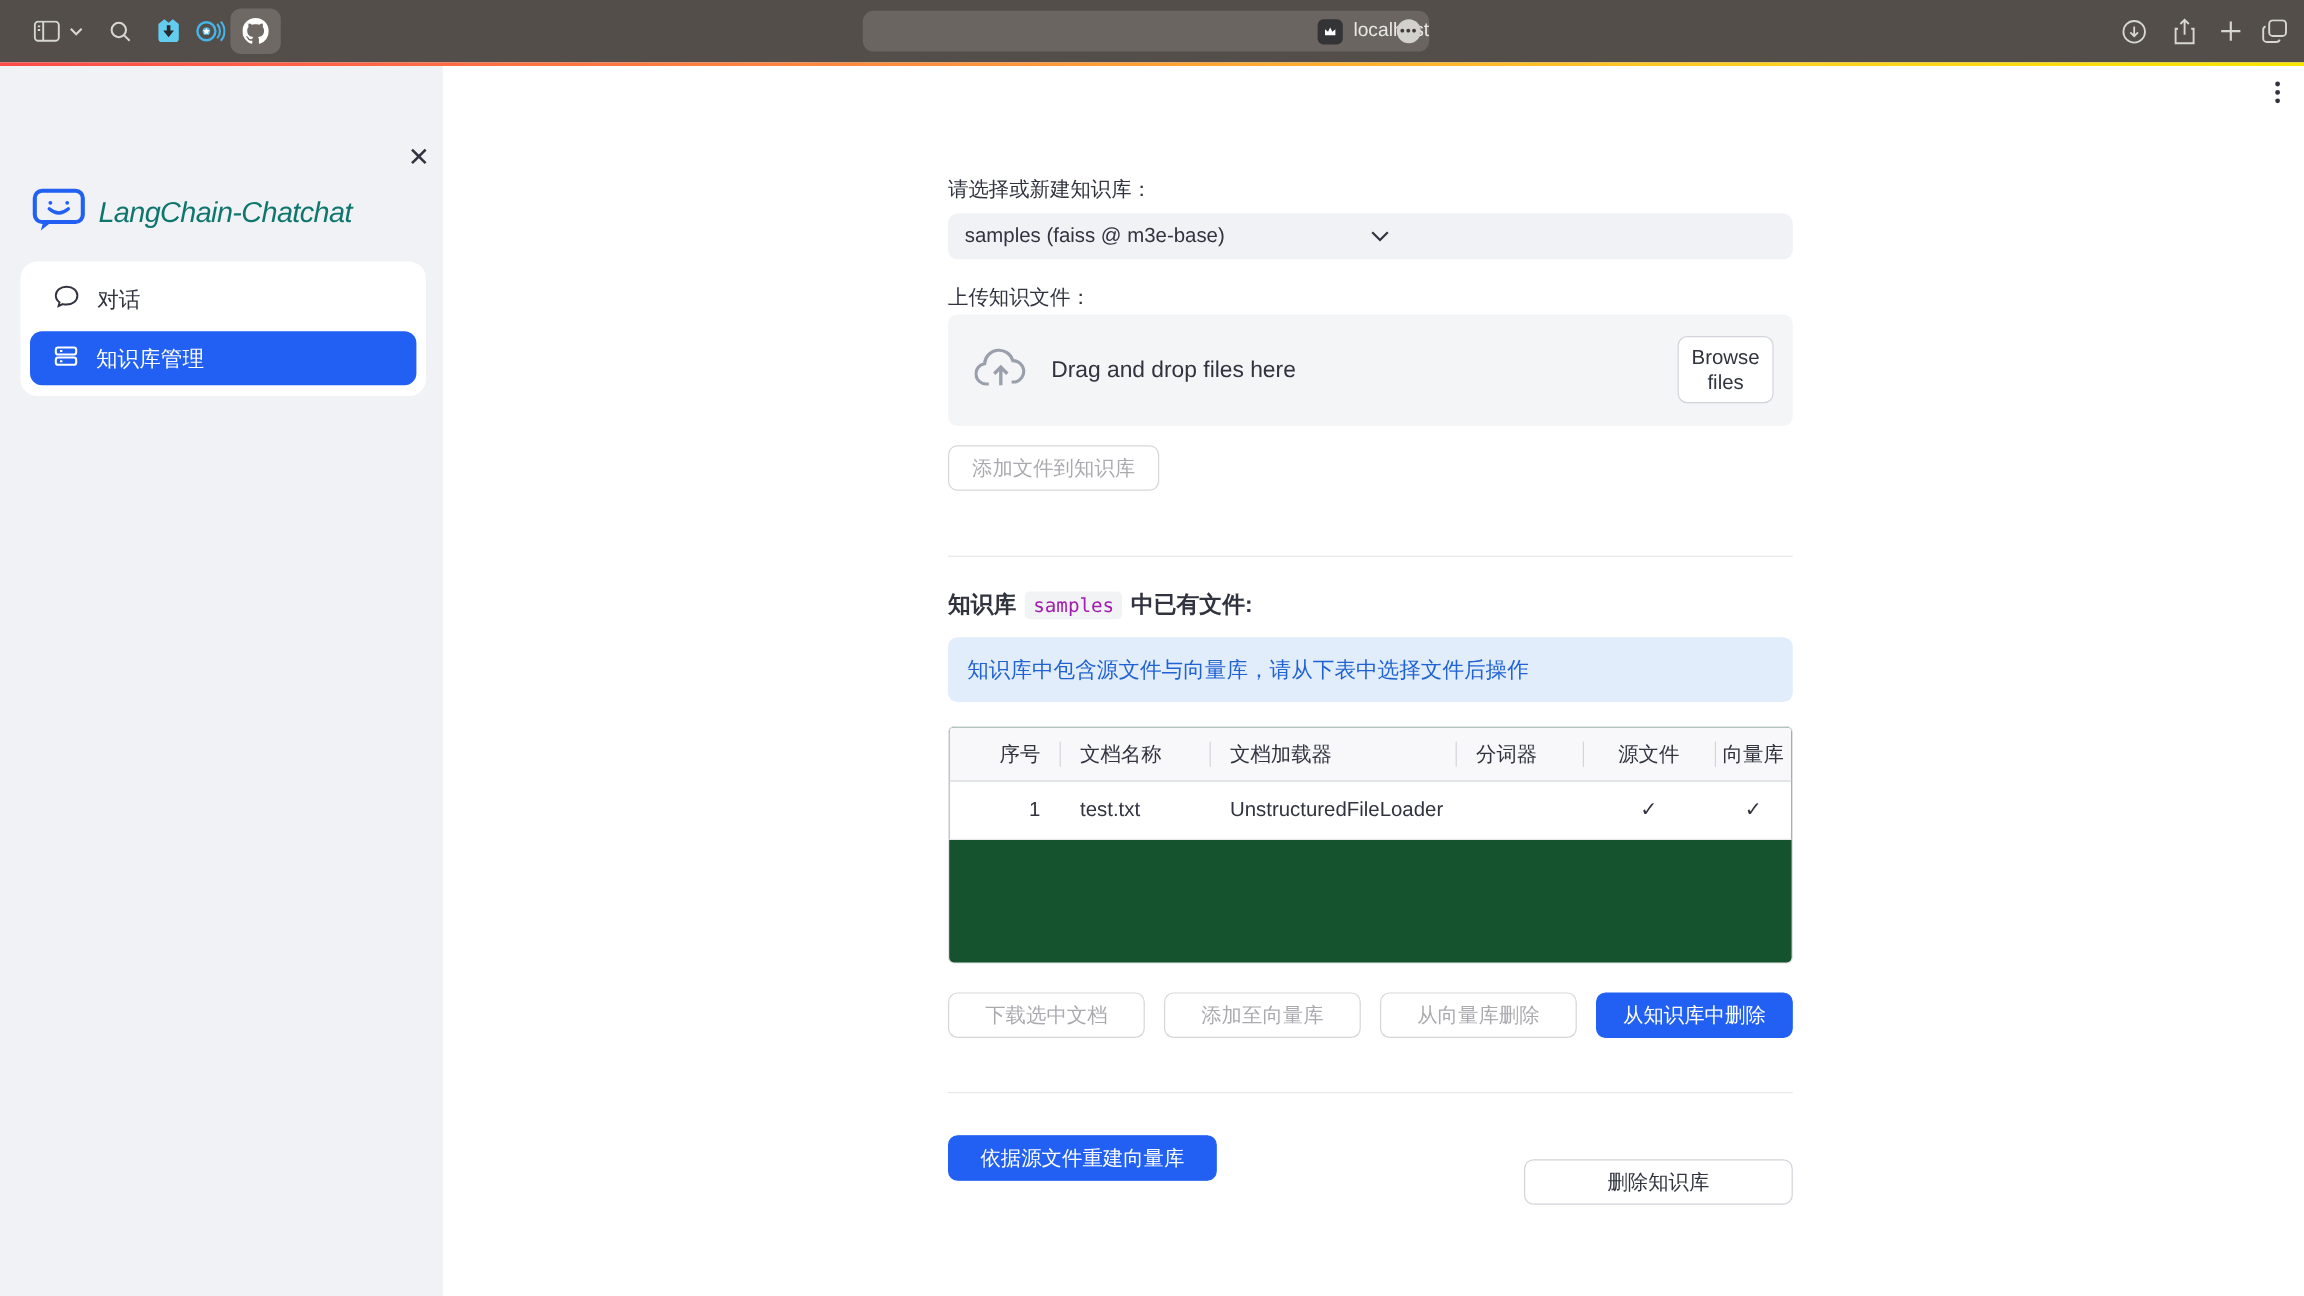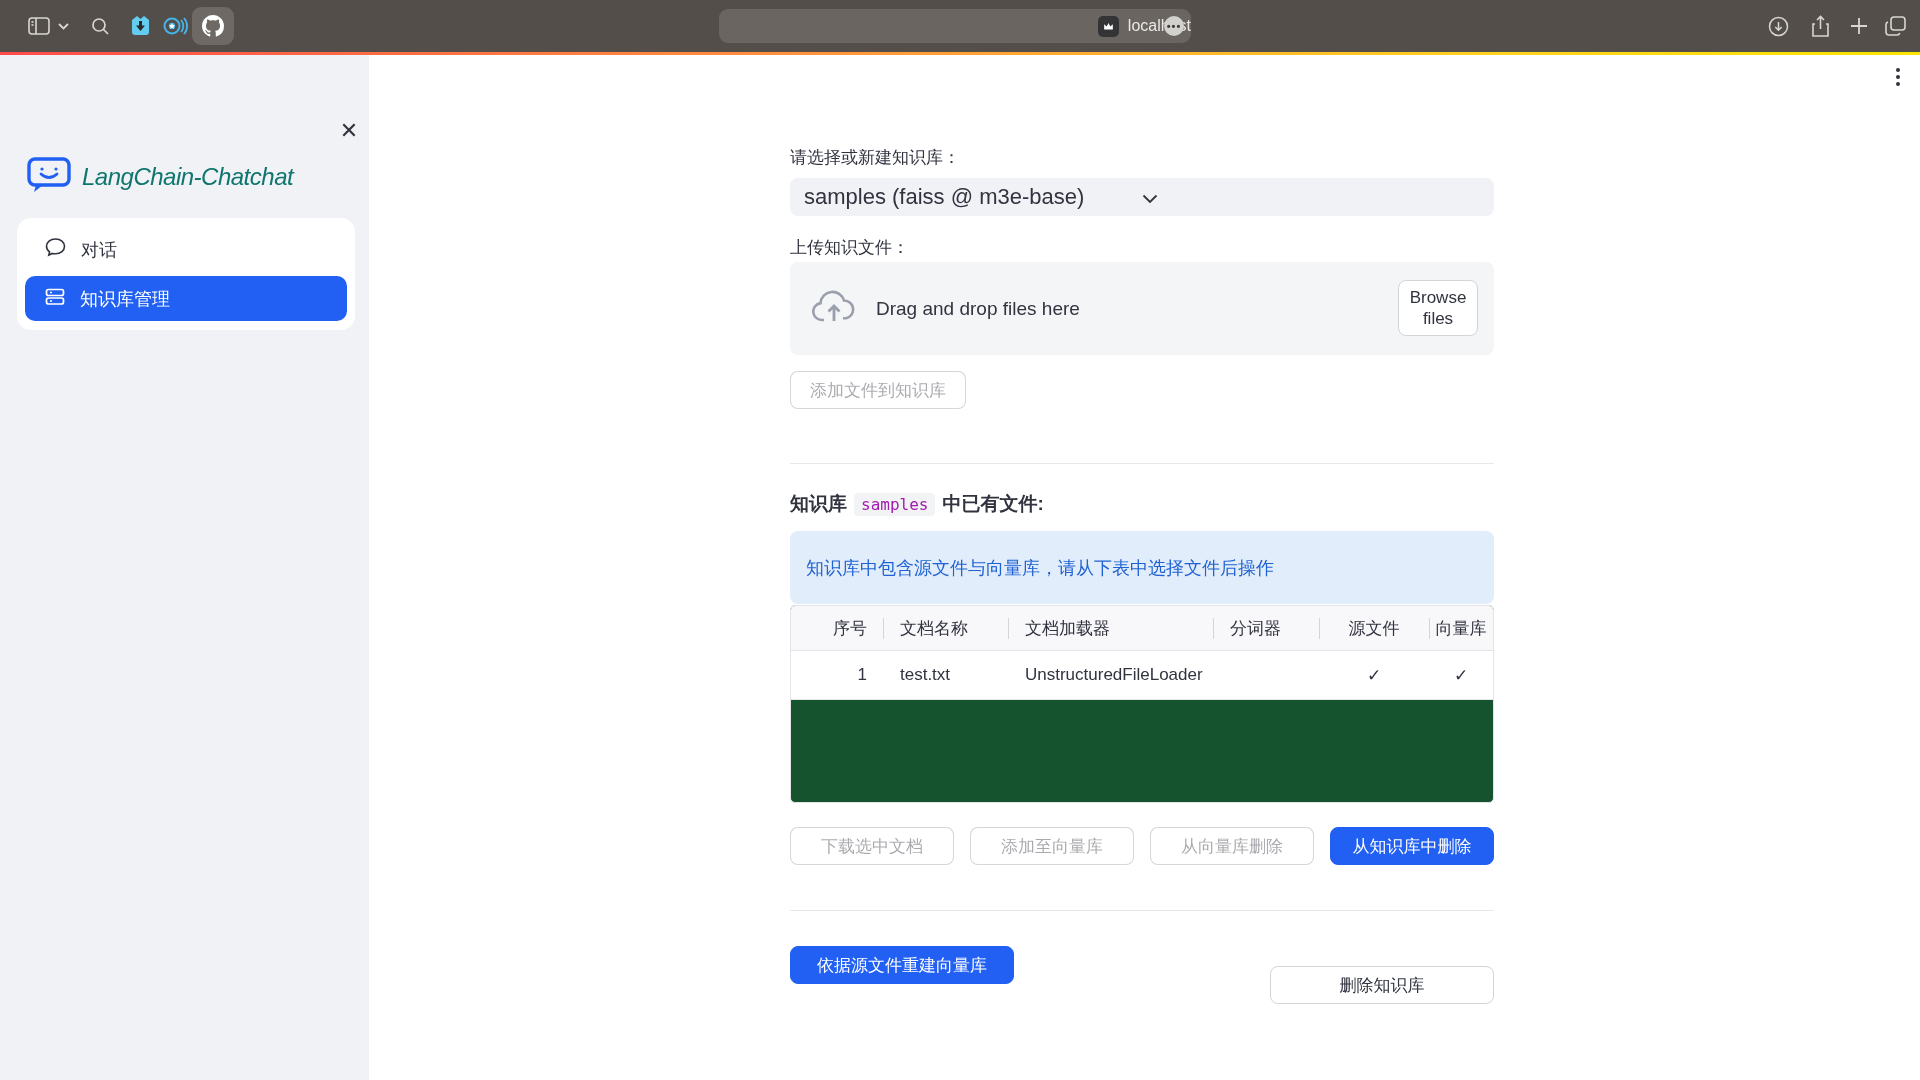--- a/index.html
+++ b/index.html
@@ -25,40 +25,40 @@
   .nav-box { position:absolute; left:17px; top:163px; width:338px; background:#fff; border-radius:14px; padding:9px 8px; }
   .nav-item { height:45px; display:flex; align-items:center; gap:15px; padding-left:20px; font-size:18px; color:#31333f; border-radius:10px; cursor:pointer; }
   .nav-item.selected { background:#2160f3; color:#fff; margin-top:4px; }
 
   
   .dots-menu { position:absolute; left:1888px; top:64px; width:20px; height:26px; display:flex; flex-direction:column; align-items:center; justify-content:center; gap:3px; cursor:pointer; }
   .dots-menu i { width:4px; height:4px; border-radius:50%; background:#31333f; }
 
   .field-label { position:absolute; left:790px; font-size:17px; color:#31333f; }
   .selectbox { position:absolute; left:790px; top:178px; width:704px; height:38px; background:#f0f2f6; border-radius:8px; display:flex; align-items:center; padding:0 14px; cursor:pointer; }
-  .selectbox span { font-size:22px; color:#31333f; flex:1; }
+  .selectbox span { font-size:17px; color:#31333f; flex:1; }
 
   .dropzone { position:absolute; left:790px; top:262px; width:704px; height:93px; background:#f4f5f7; border-radius:8px; display:flex; align-items:center; }
   .dz-icon { margin:0 20px 0 22px; color:#9aa0ab; }
   .dz-title { font-size:19px; color:#31333f; }
   .dz-hint { font-size:15px; color:#7f8493; width:525px; line-height:1.4; margin-top:4px; }
   .browse-btn { position:absolute; right:16px; top:18px; width:80px; height:56px; background:#fff; border:1px solid #d2d4da; border-radius:8px; font-size:17px; color:#31333f; display:flex; align-items:center; justify-content:center; text-align:center; line-height:1.25; cursor:pointer; padding:0 10px; }
 
   .btn { height:38px; border-radius:8px; font-size:17px; display:inline-flex; align-items:center; justify-content:center; cursor:pointer; background:#fff; }
   .btn-disabled { border:1px solid rgba(49,51,63,.2); color:rgba(49,51,63,.42); cursor:default; }
   .btn-primary { background:#2160f3; color:#fff; border:1px solid #2160f3; }
   .btn-secondary { border:1px solid #d2d4da; color:#31333f; }
 
   .add-file-btn { position:absolute; left:790px; top:371px; padding:0 19px; }
   .divider { position:absolute; left:790px; width:704px; height:1px; background:#e8e8ec; }
 
   .kb-heading { position:absolute; left:790px; top:491px; font-size:19px; font-weight:700; color:#31333f; display:flex; align-items:center; }
   .kb-code { font-family:"DejaVu Sans Mono","Liberation Mono",monospace; font-size:16px; font-weight:400; color:#a21caf; background:#f2f3f5; border-radius:4px; padding:2px 7px; margin:0 7px; }
 
-  .info-box { position:absolute; left:790px; top:531px; width:704px; height:73px; background:#e2edfb; border-radius:8px; display:flex; align-items:center; padding-left:16px; font-size:18px; color:#1f62d3; font-weight:500; }
+  .info-box { position:absolute; left:790px; top:531px; width:704px; height:54px; background:#e2edfb; border-radius:8px; display:flex; align-items:center; padding-left:16px; font-size:18px; color:#1f62d3; font-weight:500; }
 
   .file-table { position:absolute; left:790px; top:605px; width:704px; height:198px; border:1px solid #e3e3e8; border-radius:5px; background:#14532d; overflow:hidden; }
   .t-header { display:grid; grid-template-columns:92px 125px 205px 106px 110px 1fr; height:45px; background:#f8f8fa; border-bottom:1px solid #e3e3e8; }
   .t-row { display:grid; grid-template-columns:92px 125px 205px 106px 110px 1fr; height:49px; border-bottom:1px solid #e8e8ec; background:#fff; }
   .t-cell { display:flex; align-items:center; font-size:17px; color:#31333f; padding-left:17px; position:relative; }
   .t-cell.num { justify-content:flex-end; padding-right:16px; padding-left:0; }
   .t-cell.ctr { justify-content:center; padding-left:0; }
   .t-header .t-cell:not(:first-child)::before { content:""; position:absolute; left:0; top:12px; width:1px; height:21px; background:#d4d5d9; }
 
   .actions-row { position:absolute; left:790px; top:827px; width:704px; display:flex; gap:16px; }

